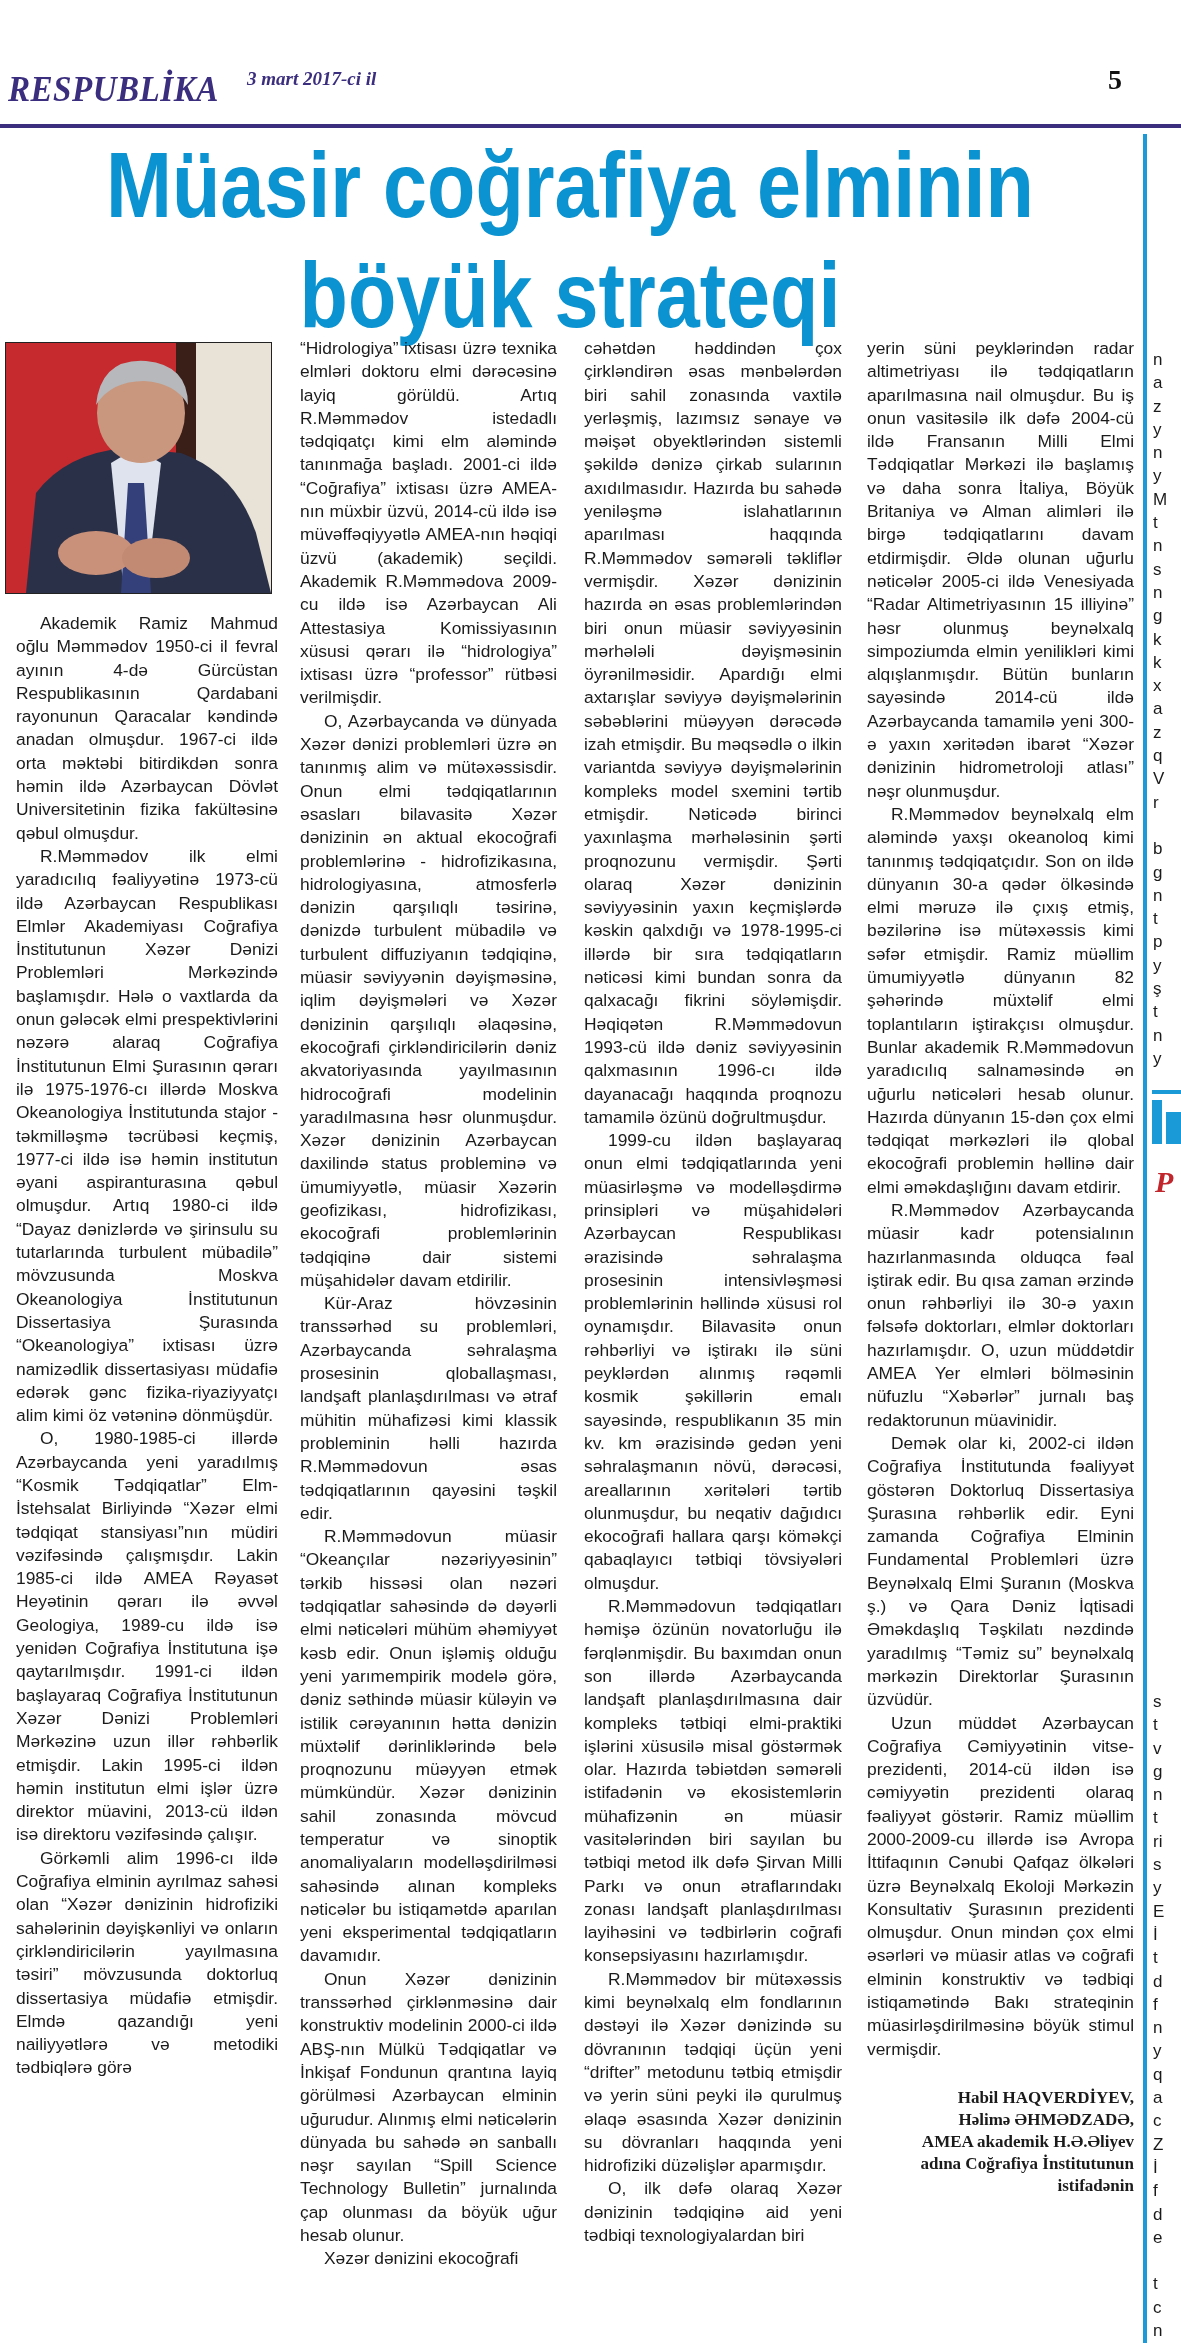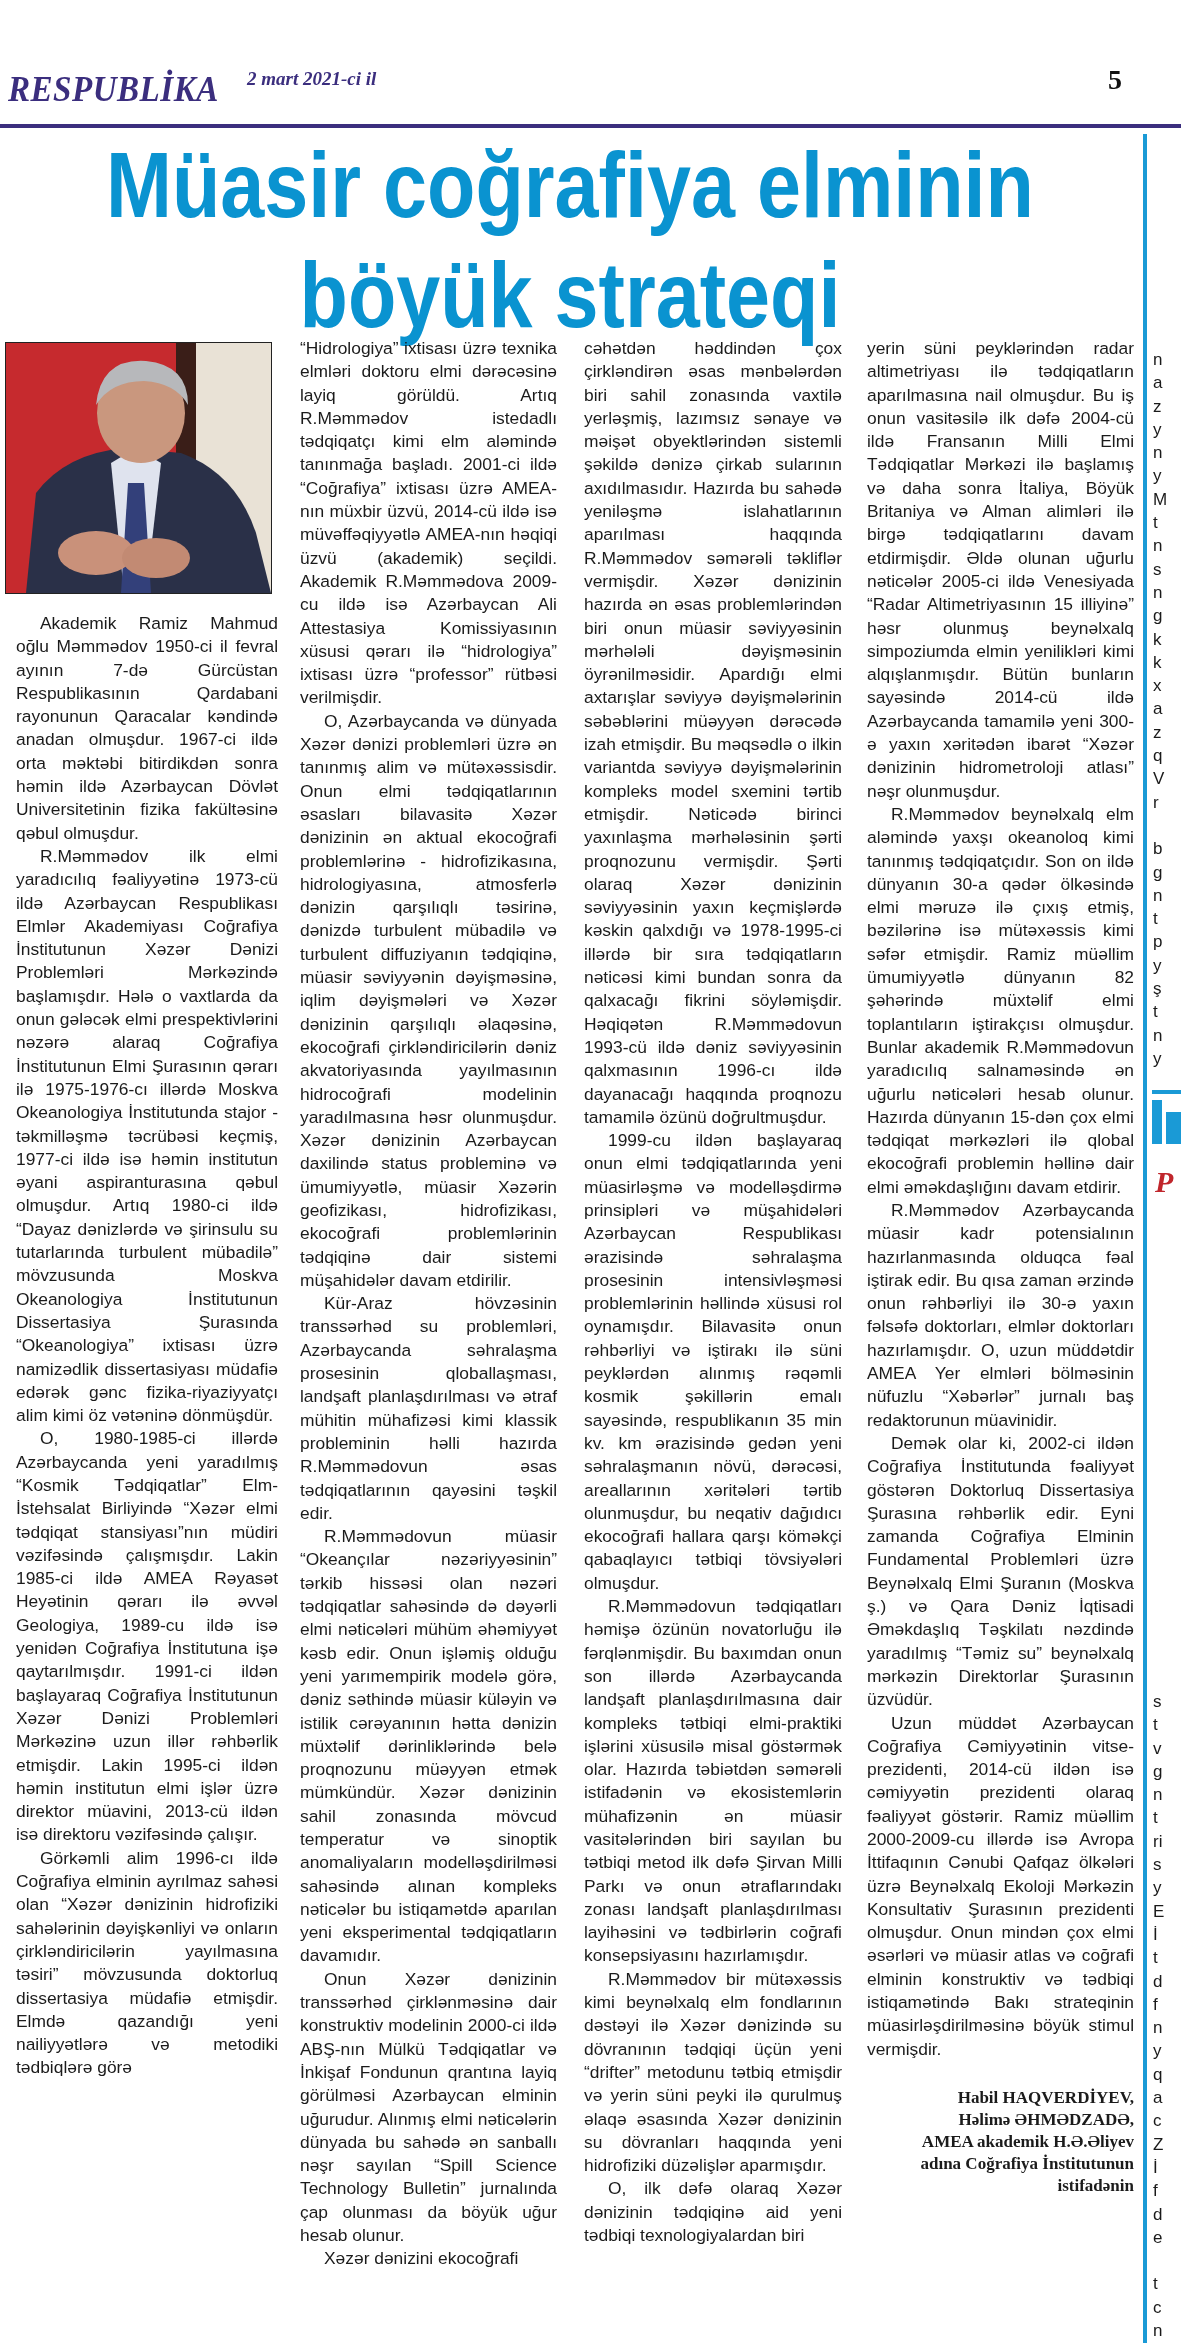--- a/index.html
+++ b/index.html
@@ -23,21 +23,21 @@
   .signature { text-align:right; font-family:"Liberation Serif", serif; font-weight:bold; font-size:17px; line-height:22px; margin-top:26px; }
   .right-strip { position:absolute; left:1153px; width:28px; overflow:hidden; font-size:17px; line-height:23.3px; }
   .logo-i { position:absolute; left:1152px; top:1090px; width:29px; height:58px; }
   .logo-red { position:absolute; left:1155px; top:1165px; font-family:"Liberation Serif", serif; font-style:italic; font-weight:bold; color:#c0262c; font-size:30px; }
 </style>
 </head>
 <body>
 
 <div class="masthead">
   <span class="paper-name">RESPUBLİKA</span>
-  <span class="paper-date">2 mart 2021-ci il</span>
+  <span class="paper-date">3 mart 2017-ci il</span>
 </div>
 <div class="page-num">5</div>
 <div class="rule"></div>
 <div class="vdivider"></div>
 
 <div class="headline">
   <div>Müasir coğrafiya elminin</div>
   <div>böyük strateqi</div>
 </div>
 
@@ -50,21 +50,21 @@
     <path d="M105 120 L130 105 L155 120 L140 250 L118 250 Z" fill="#dfe3ee"></path>
     <path d="M122 140 L138 140 L145 250 L115 250 Z" fill="#33407a"></path>
     <ellipse cx="135" cy="70" rx="44" ry="50" fill="#c9977e"></ellipse>
     <path d="M90 62 Q95 15 140 18 Q182 22 182 62 Q170 40 138 38 Q105 38 90 62 Z" fill="#b7b8bb"></path>
     <ellipse cx="90" cy="210" rx="38" ry="22" fill="#c9917a"></ellipse>
     <ellipse cx="150" cy="215" rx="34" ry="20" fill="#c28a73"></ellipse>
   </svg>
 </div>
 
 <div class="col c1">
-  <p>Akademik Ramiz Mahmud oğlu Məmmədov 1950-ci il fevral ayının 7-də Gürcüstan Respublikasının Qardabani rayonunun Qaracalar kəndində anadan olmuşdur. 1967-ci ildə orta məktəbi bitirdikdən sonra həmin ildə Azərbaycan Dövlət Universitetinin fizika fakültəsinə qəbul olmuşdur.</p>
+  <p>Akademik Ramiz Mahmud oğlu Məmmədov 1950-ci il fevral ayının 4-də Gürcüstan Respublikasının Qardabani rayonunun Qaracalar kəndində anadan olmuşdur. 1967-ci ildə orta məktəbi bitirdikdən sonra həmin ildə Azərbaycan Dövlət Universitetinin fizika fakültəsinə qəbul olmuşdur.</p>
   <p>R.Məmmədov ilk elmi yaradıcılıq fəaliyyətinə 1973-cü ildə Azərbaycan Respublikası Elmlər Akademiyası Coğrafiya İnstitutunun Xəzər Dənizi Problemləri Mərkəzində başlamışdır. Hələ o vaxtlarda da onun gələcək elmi prespektivlərini nəzərə alaraq Coğrafiya İnstitutunun Elmi Şurasının qərarı ilə 1975-1976-cı illərdə Moskva Okeanologiya İnstitutunda stajor - təkmilləşmə təcrübəsi keçmiş, 1977-ci ildə isə həmin institutun əyani aspiranturasına qəbul olmuşdur. Artıq 1980-ci ildə “Dayaz dənizlərdə və şirinsulu su tutarlarında turbulent mübadilə” mövzusunda Moskva Okeanologiya İnstitutunun Dissertasiya Şurasında “Okeanologiya” ixtisası üzrə namizədlik dissertasiyası müdafiə edərək gənc fizika-riyaziyyatçı alim kimi öz vətəninə dönmüşdür.</p>
   <p>O, 1980-1985-ci illərdə Azərbaycanda yeni yaradılmış “Kosmik Tədqiqatlar” Elm-İstehsalat Birliyində “Xəzər elmi tədqiqat stansiyası”nın müdiri vəzifəsində çalışmışdır. Lakin 1985-ci ildə AMEA Rəyasət Heyətinin qərarı ilə əvvəl Geologiya, 1989-cu ildə isə yenidən Coğrafiya İnstitutuna işə qaytarılmışdır. 1991-ci ildən başlayaraq Coğrafiya İnstitutunun Xəzər Dənizi Problemləri Mərkəzinə uzun illər rəhbərlik etmişdir. Lakin 1995-ci ildən həmin institutun elmi işlər üzrə direktor müavini, 2013-cü ildən isə direktoru vəzifəsində çalışır.</p>
   <p>Görkəmli alim 1996-cı ildə Coğrafiya elminin ayrılmaz sahəsi olan “Xəzər dənizinin hidrofiziki sahələrinin dəyişkənliyi və onların çirkləndiricilərin yayılmasına təsiri” mövzusunda doktorluq dissertasiya müdafiə etmişdir. Elmdə qazandığı yeni nailiyyətlərə və metodiki tədbiqlərə görə</p>
 </div>
 
 <div class="col c2">
   <p class="noindent">“Hidrologiya” ixtisası üzrə texnika elmləri doktoru elmi dərəcəsinə layiq görüldü. Artıq R.Məmmədov istedadlı tədqiqatçı kimi elm aləmində tanınmağa başladı. 2001-ci ildə “Coğrafiya” ixtisası üzrə AMEA-nın müxbir üzvü, 2014-cü ildə isə müvəffəqiyyətlə AMEA-nın həqiqi üzvü (akademik) seçildi. Akademik R.Məmmədova 2009-cu ildə isə Azərbaycan Ali Attestasiya Komissiyasının xüsusi qərarı ilə “hidrologiya” ixtisası üzrə “professor” rütbəsi verilmişdir.</p>
   <p>O, Azərbaycanda və dünyada Xəzər dənizi problemləri üzrə ən tanınmış alim və mütəxəssisdir. Onun elmi tədqiqatlarının əsasları bilavasitə Xəzər dənizinin ən aktual ekocoğrafi problemlərinə - hidrofizikasına, hidrologiyasına, atmosferlə dənizin qarşılıqlı təsirinə, dənizdə turbulent mübadilə və turbulent diffuziyanın tədqiqinə, müasir səviyyənin dəyişməsinə, iqlim dəyişmələri və Xəzər dənizinin qarşılıqlı əlaqəsinə, ekocoğrafi çirkləndiricilərin dəniz akvatoriyasında yayılmasının hidrocoğrafi modelinin yaradılmasına həsr olunmuşdur. Xəzər dənizinin Azərbaycan daxilində status probleminə və ümumiyyətlə, müasir Xəzərin geofizikası, hidrofizikası, ekocoğrafi problemlərinin tədqiqinə dair sistemi müşahidələr davam etdirilir.</p>
   <p>Kür-Araz hövzəsinin transsərhəd su problemləri, Azərbaycanda səhralaşma prosesinin qloballaşması, landşaft planlaşdırılması və ətraf mühitin mühafizəsi kimi klassik probleminin həlli hazırda R.Məmmədovun əsas tədqiqatlarının qayəsini təşkil edir.</p>
   <p>R.Məmmədovun müasir “Okeançılar nəzəriyyəsinin” tərkib hissəsi olan nəzəri tədqiqatlar sahəsində də dəyərli elmi nəticələri mühüm əhəmiyyət kəsb edir. Onun işləmiş olduğu yeni yarımempirik modelə görə, dəniz səthində müasir küləyin və istilik cərəyanının hətta dənizin müxtəlif dərinliklərində belə proqnozunu müəyyən etmək mümkündür. Xəzər dənizinin sahil zonasında mövcud temperatur və sinoptik anomaliyaların modelləşdirilməsi sahəsində alınan kompleks nəticələr bu istiqamətdə aparılan yeni eksperimental tədqiqatların davamıdır.</p>

